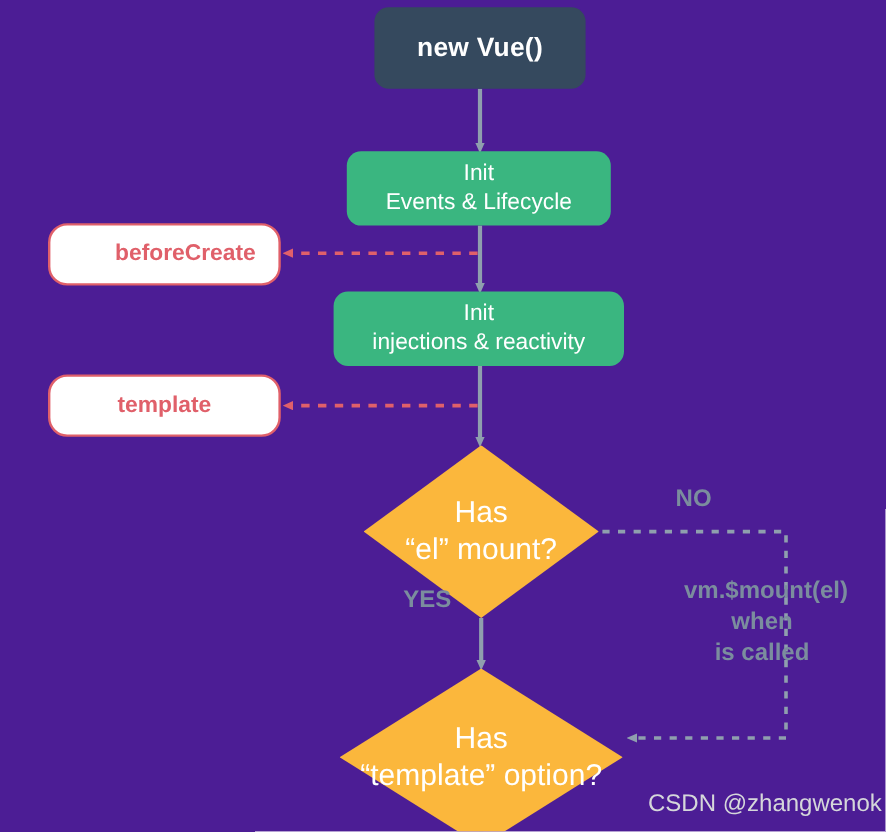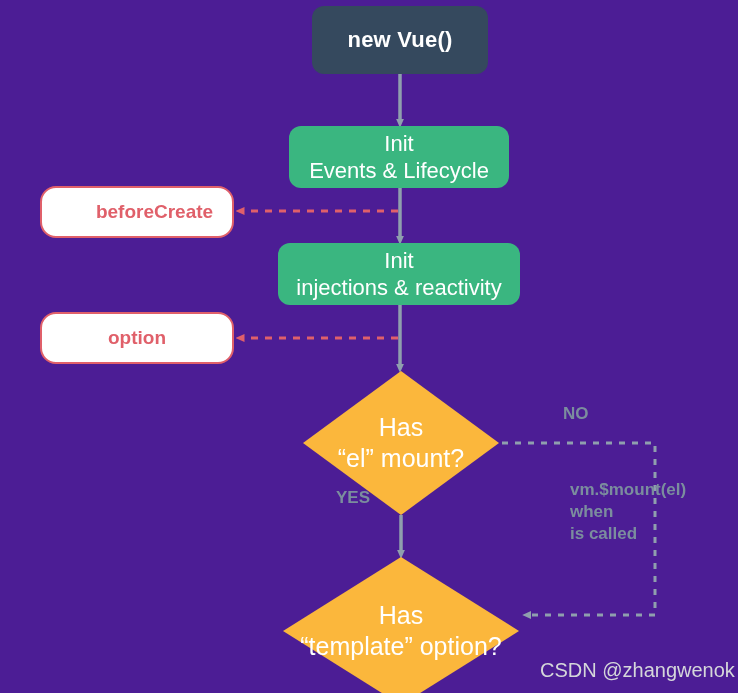--- a/index.html
+++ b/index.html
@@ -46,21 +46,21 @@
     font-size: 22px;
     font-weight: bold;
     letter-spacing: 0.2px;
     z-index: 3;
   }
 
   .node-green {
     background: #3ab680;
     color: #ffffff;
     border-radius: 12px;
-    font-size: 22px;
+    font-size: 19px;
     line-height: 1.25;
     font-weight: normal;
     z-index: 3;
   }
   .node-green-1 {
     left: 289px;
     top: 126px;
     width: 220px;
     height: 62px;
   }
@@ -137,23 +137,23 @@
     top: 557px;
     width: 236px;
     height: 148px;
   }
 
   
   .edge-label {
     position: absolute;
     color: #7b8d9e;
     font-weight: bold;
-    font-size: 17px;
+    font-size: 20px;
     z-index: 4;
-    text-align: left;
+    text-align: center;
     line-height: 1.3;
   }
   .label-no {
     left: 563px;
     top: 403px;
   }
   .label-yes {
     left: 336px;
     top: 487px;
   }
@@ -224,21 +224,21 @@
       <span class="node-line">Init</span>
       <span class="node-line">injections &amp; reactivity</span>
     </div>
   </div>
 
   <div class="node node-hook node-hook-before-create">
     <span>beforeCreate</span>
   </div>
 
   <div class="node node-hook node-hook-created">
-    <span>option</span>
+    <span>template</span>
   </div>
 
   <div class="diamond-wrap diamond-el">
     <div class="diamond-shape"></div>
     <div class="diamond-label">
       <div>
         <span class="node-line">Has</span>
         <span class="node-line">“el” mount?</span>
       </div>
     </div>

